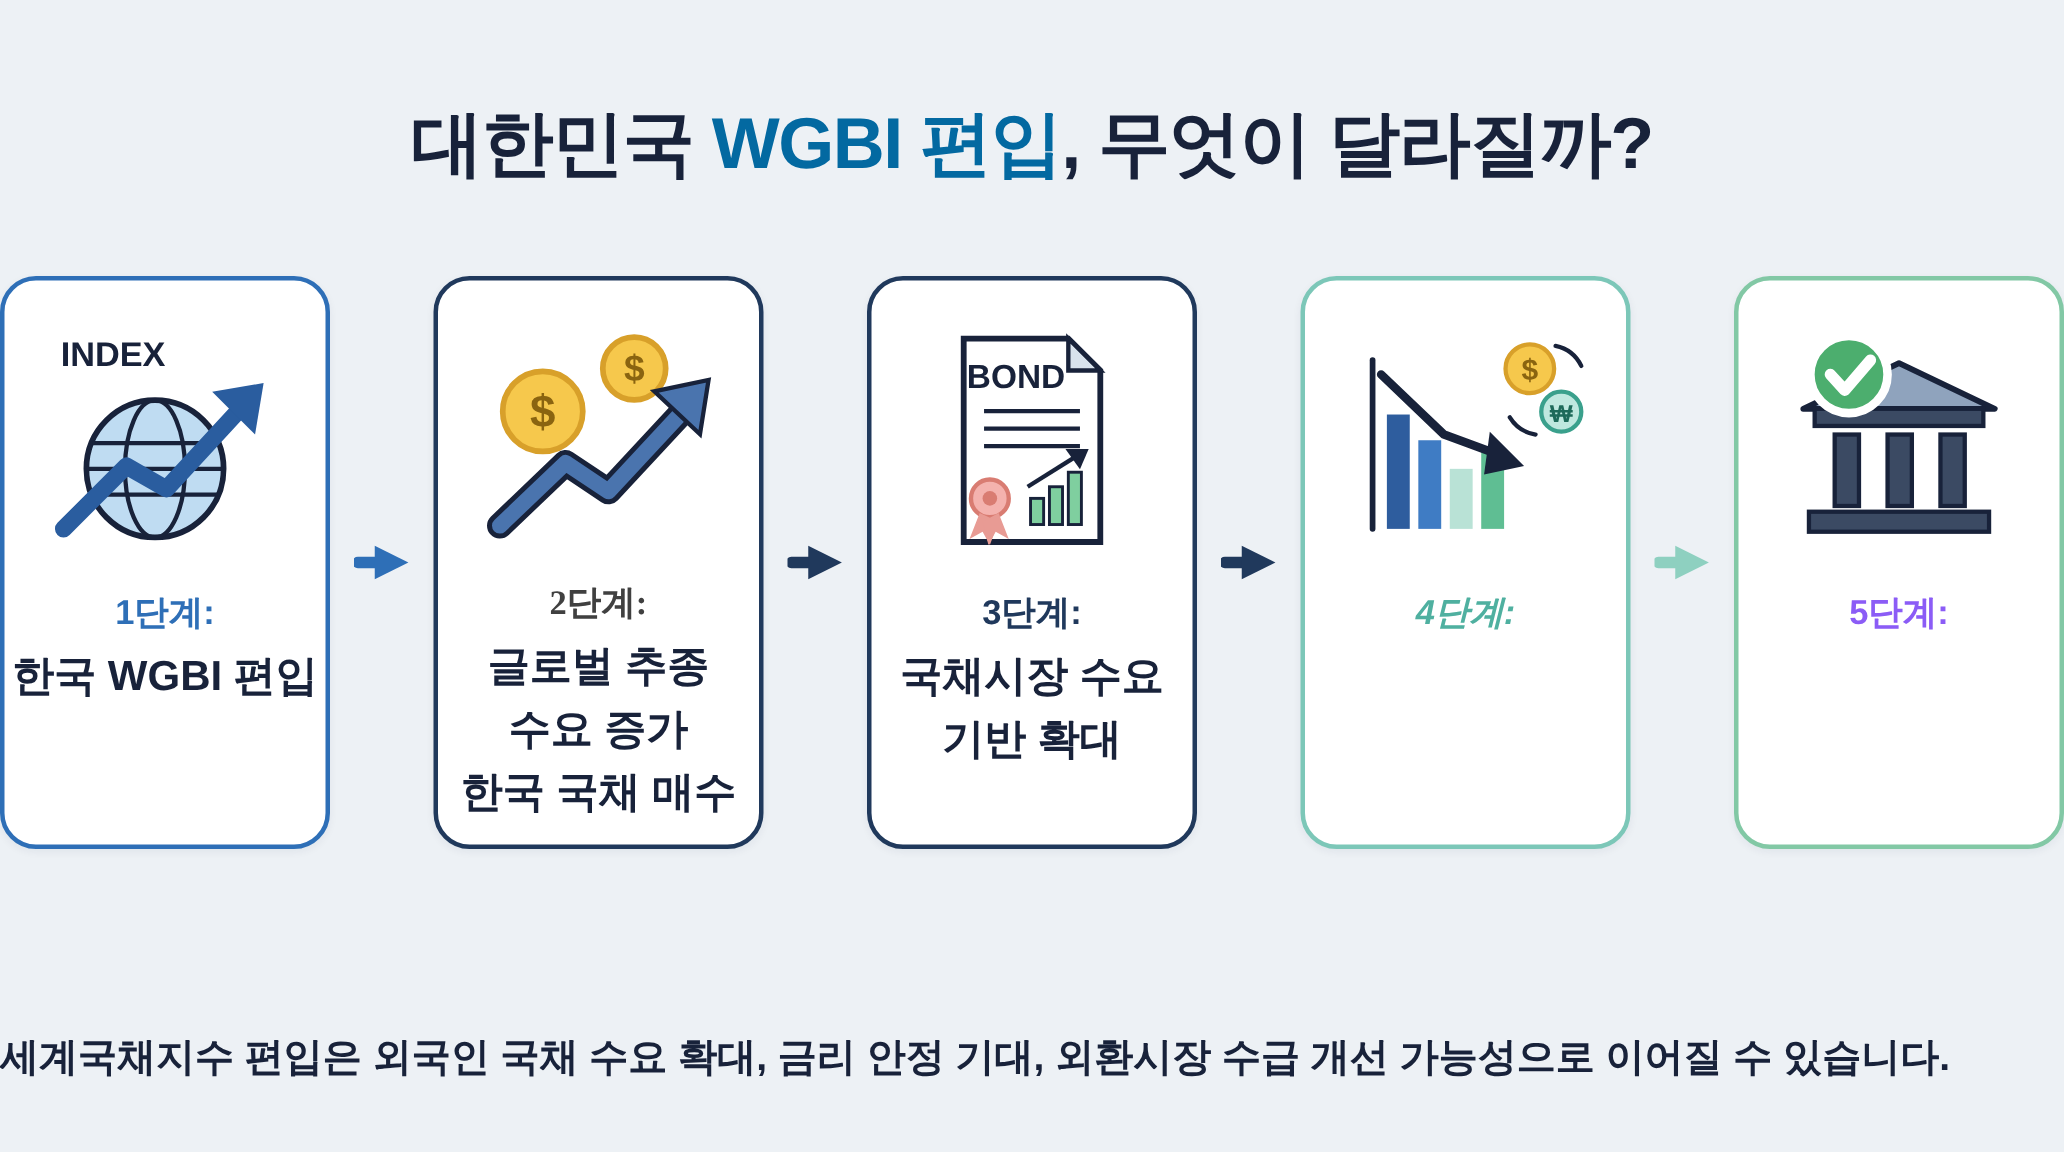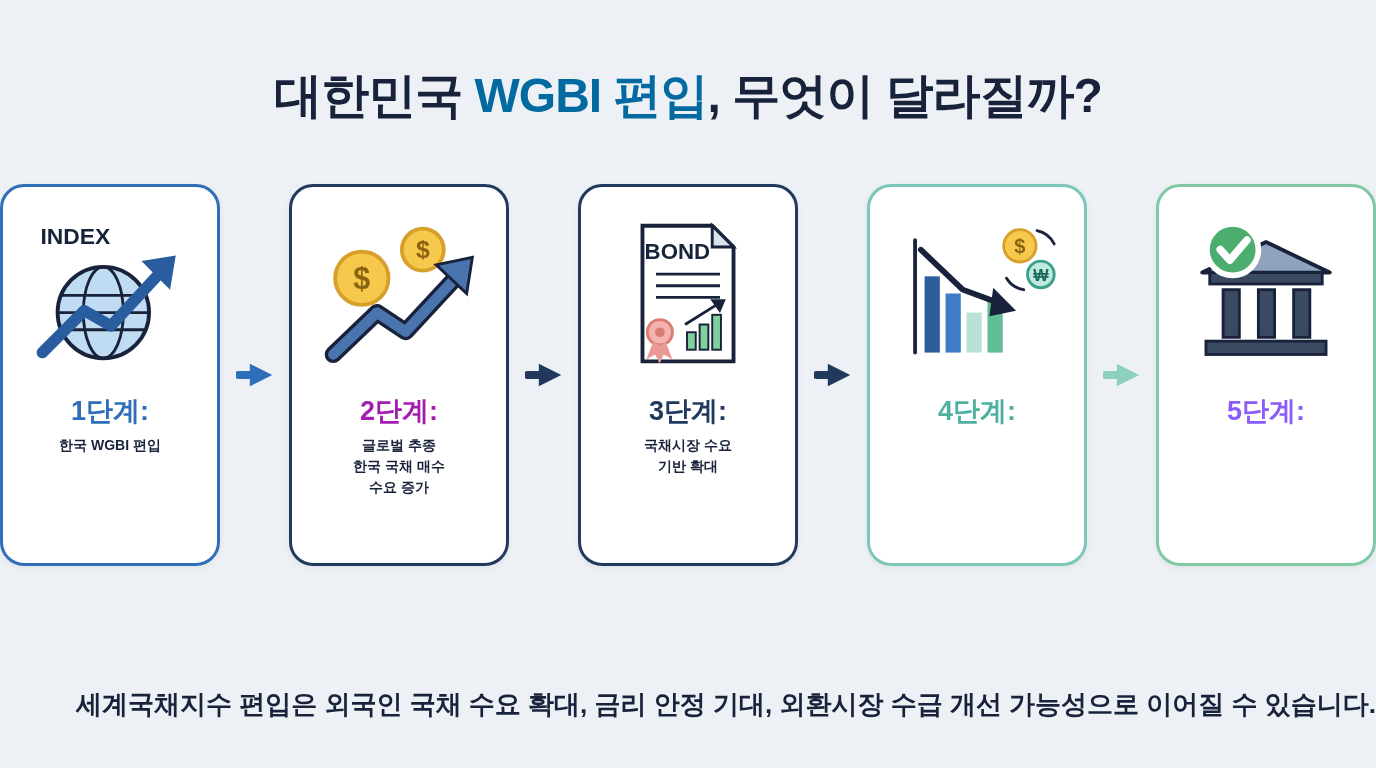--- a/index.html
+++ b/index.html
@@ -46,33 +46,33 @@
   .card-5 { border-color:#82c8a5; }
 
   .icon-box {
     height:168px;
     display:flex;
     align-items:center;
     justify-content:center;
   }
   .step-label {
     margin-top:16px;
-    font-size:27px;
+    font-size:23px;
     font-weight:800;
     text-align:center;
   }
   .accent-1 { color:#2e6fb7; }
-  .accent-2 { color:#a21caf; }
+  .accent-2 { color:#404040;font-family:Liberation Serif, serif; }
   .accent-3 { color:#20395c; }
-  .accent-4 { color:#4fb0a0; }
+  .accent-4 { color:#4fb0a0;font-style:italic; }
   .accent-5 { color:#8b5cf6; }
 
   .step-text { margin-top:6px; text-align:center; }
   .step-line {
-    font-size:14px;
+    font-size:28px;
     font-weight:700;
     line-height:1.5;
     color:#18223a;
     white-space:nowrap;
   }
 
   .arrow-zone {
     width:38px;
     display:flex;
     align-items:center;
@@ -81,21 +81,21 @@
   .arrow line { stroke-width:9; stroke-linecap:round; }
   .arrow-1 line { stroke:#2e6fb7; } .arrow-1 polygon { fill:#2e6fb7; }
   .arrow-2 line { stroke:#20395c; } .arrow-2 polygon { fill:#20395c; }
   .arrow-3 line { stroke:#20395c; } .arrow-3 polygon { fill:#20395c; }
   .arrow-4 line { stroke:#8ed0c0; } .arrow-4 polygon { fill:#8ed0c0; }
 
   .footer {
     position:absolute;
     left:0; right:0;
     bottom:46px;
-    text-align:right;
+    text-align:left;
     font-size:26px;
     font-weight:600;
     color:#18223a;
   }
   svg text { font-family:"Liberation Sans","DejaVu Sans",sans-serif; }
 </style>
 </head>
 <body>
 
 <h1 class="title">
@@ -138,22 +138,22 @@
         <circle cx="46" cy="64" r="28" fill="#f6c84c" stroke="#d8a02a" stroke-width="4"></circle>
         <text x="46" y="75" text-anchor="middle" font-size="32" font-weight="bold" fill="#8a6410">$</text>
         <polyline points="16,144 62,100 92,120 144,64" fill="none" stroke="#18223a" stroke-width="18" stroke-linecap="round" stroke-linejoin="round"></polyline>
         <polyline points="16,144 62,100 92,120 144,64" fill="none" stroke="#4a74ae" stroke-width="11" stroke-linecap="round" stroke-linejoin="round"></polyline>
         <polygon points="124,50 162,42 156,80" fill="#4a74ae" stroke="#18223a" stroke-width="3"></polygon>
       </svg>
     </div>
     <div class="step-label accent-2">2단계:</div>
     <div class="step-text">
       <div class="step-line">글로벌 추종</div>
+      <div class="step-line">수요 증가</div>
       <div class="step-line">한국 국채 매수</div>
-      <div class="step-line">수요 증가</div>
     </div>
   </div>
 
   <div class="arrow-zone">
     <svg class="arrow arrow-2" width="38" height="30" viewBox="0 0 44 34">
       <line x1="3" y1="17" x2="20" y2="17"></line>
       <polygon points="16,4 42,17 16,30"></polygon>
     </svg>
   </div>
 

